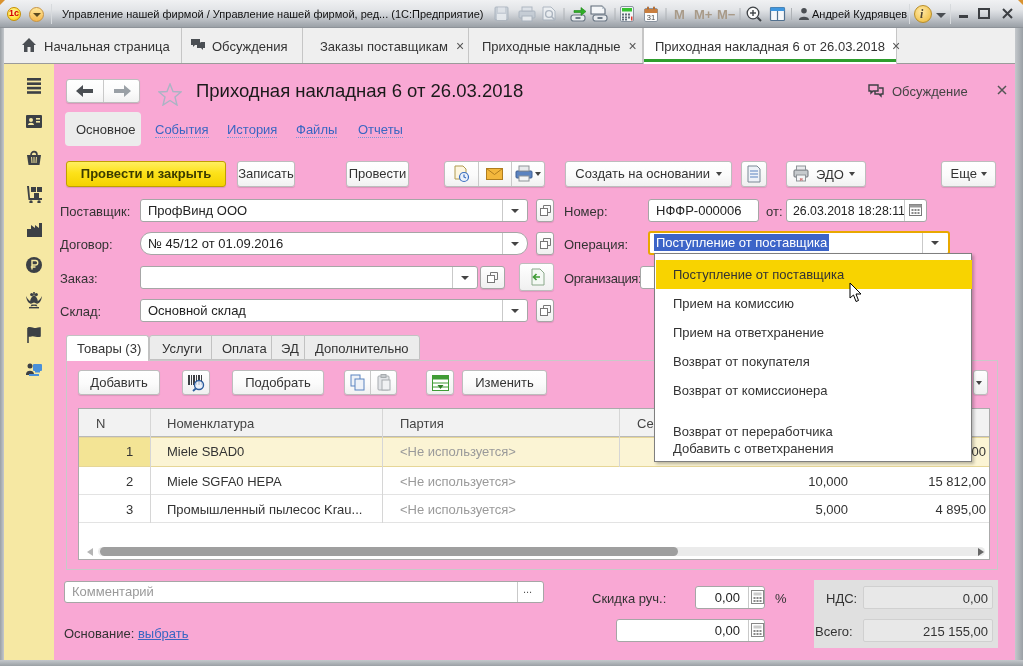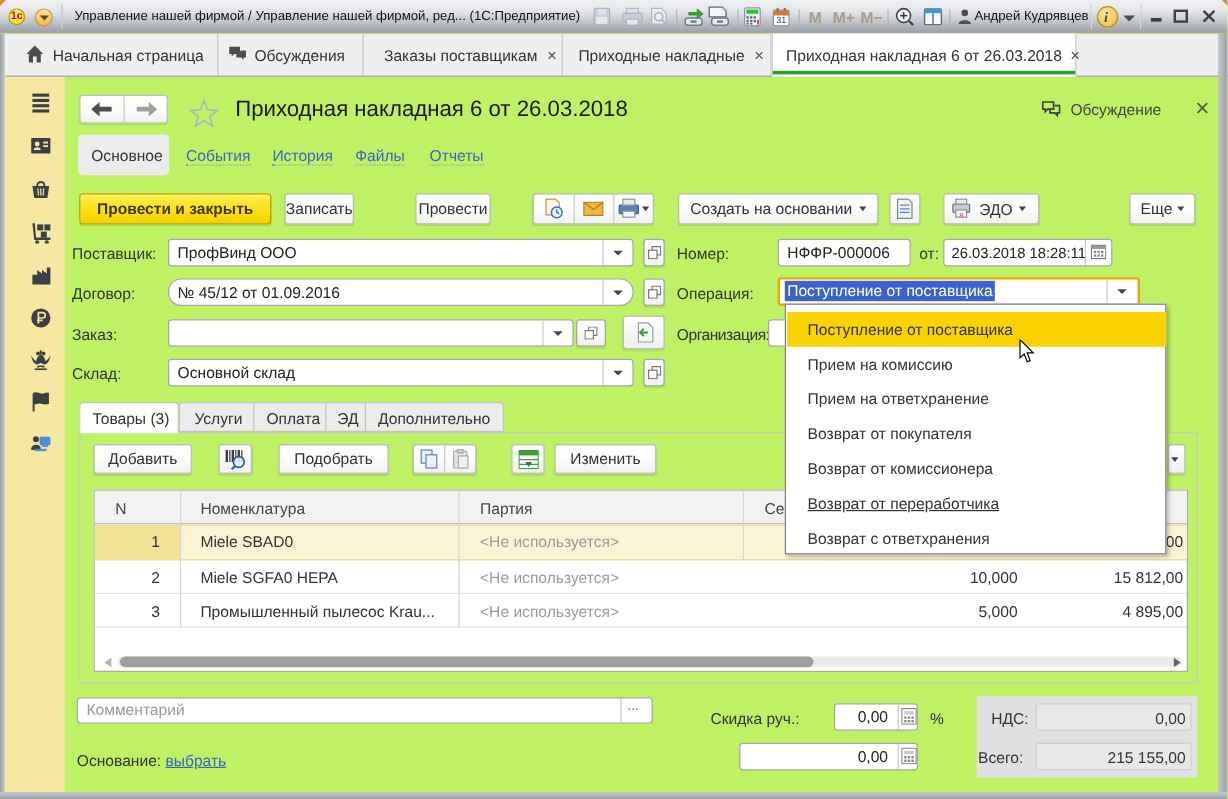--- a/index.html
+++ b/index.html
@@ -1,18 +1,18 @@
 <!DOCTYPE html>
 <html><head>
 <meta charset="utf-8">
 <style>
 * { margin:0; padding:0; box-sizing:border-box; }
 html,body { width:1023px; height:666px; overflow:hidden; }
 body { font-family:"Liberation Sans", sans-serif; font-size:13px; color:#333; }
-.app { position:relative; width:1023px; height:666px; background:#bef264;padding-left:27px; }
+.app { position:relative; width:1023px; height:666px; background:#f9a8d4;padding-left:27px; }
 .abs { position:absolute; }
 
 
 .titlebar { left:0; top:0; width:1023px; height:28px;
   background:linear-gradient(180deg,#f0f1f3 0%,#e3e5e8 35%,#c9cdd2 60%,#a8adb3 88%,#9ba1a7 100%);
   border-bottom:1px solid #8e9399; }
 .ttext { top:8px; font-size:11px; color:#111; white-space:nowrap; }
 .tsep { top:4px; width:1px; height:20px; background:#9ea3a8; border-right:1px solid #d7dadd; }
 
 
@@ -550,21 +550,21 @@
   <div class="abs lbl" style="left:815px;top:624px;">Всего:</div>
   <div class="abs" style="left:863px;top:619px;width:130px;height:23px;background:#e8e8e8;border:1px solid #d0d0d0;border-radius:2px;"></div>
   <div class="abs lbl" style="right:35px;top:624px;">215 155,00</div>
 
   <div class="abs dd">
     <div class="ddi" style="top:6px;background:#f8d300;">Поступление от поставщика</div>
     <div class="ddi" style="top:35px;">Прием на комиссию</div>
     <div class="ddi" style="top:64px;">Прием на ответхранение</div>
     <div class="ddi" style="top:93px;">Возврат от покупателя</div>
     <div class="ddi" style="top:122px;">Возврат от комиссионера</div>
-    <div class="ddi" style="top:151px;text-decoration:underline;">Возврат от переработчика</div>
-    <div class="ddi" style="top:180px;">Возврат с ответхранения</div>
+    <div class="ddi" style="top:163px;">Возврат от переработчика</div>
+    <div class="ddi" style="top:180px;">Добавить с ответхранения</div>
   </div>
 
   <svg class="abs" style="left:849px;top:283px;z-index:60;" width="13" height="20" viewBox="0 0 13 20">
     <path d="M1 0 L1 15 L4.5 12 L7 18.5 L9.5 17.5 L7 11 L12 11 Z" fill="#fff" stroke="#000" stroke-width="1"></path>
   </svg>
 
 </div>
 
 </body></html>

